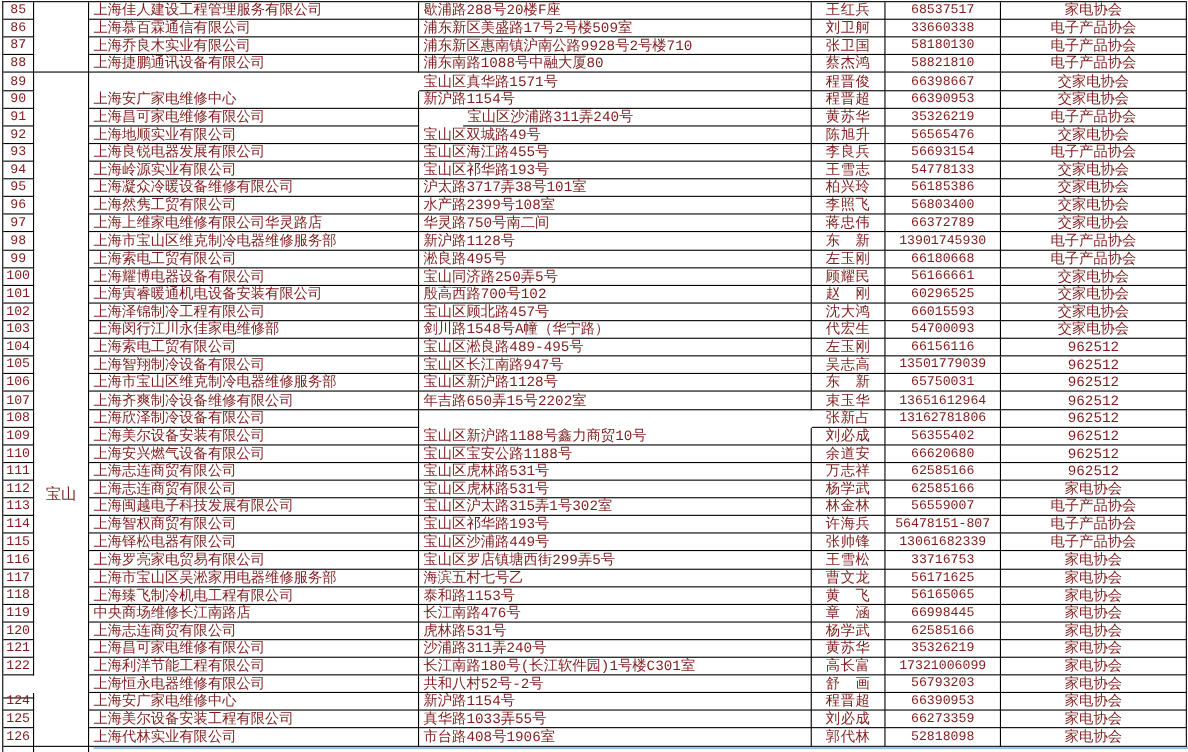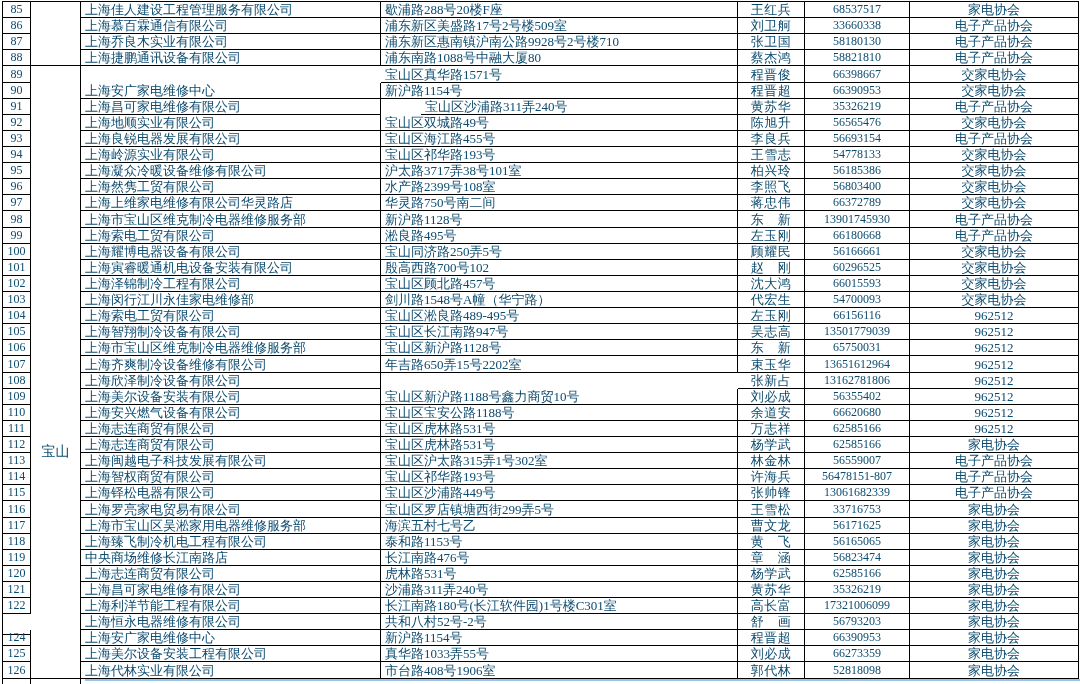--- a/index.html
+++ b/index.html
@@ -1,19 +1,19 @@
 <!DOCTYPE html>
 <html><head>
 <meta charset="utf-8">
 <style>
   * { margin:0; padding:0; box-sizing:border-box; }
   html,body { width:1080px; height:684px; overflow:hidden; background:#fff; }
   .sheet {
     position:relative; width:908px; height:684px; background:#fff;
-    font-family:Liberation Serif, serif; color:#0c4a6e;
+    font-family:Liberation Mono, monospace; color:#7f1d1d;
   }
   #grid {
     position:absolute; left:2px; top:1px;
     display:grid;
     grid-template-columns:28px 50px 300px 357px 67px 105px 169px;
     grid-template-rows:repeat(42,16.12px) 5px;
     border-top:1px solid #000; border-left:1px solid #000;
   }
   .cell {
     border-right:1px solid #000; border-bottom:1px solid #000;
@@ -237,21 +237,21 @@
       <div class="cell c-no" style="grid-area: 34 / 1;">118</div>
       <div class="cell c-company" style="grid-area: 34 / 3;">上海臻飞制冷机电工程有限公司</div>
       <div class="cell c-address" style="grid-area: 34 / 4;">泰和路1153号</div>
       <div class="cell c-contact" style="grid-area: 34 / 5;">黄　飞</div>
       <div class="cell c-phone" style="grid-area: 34 / 6;">56165065</div>
       <div class="cell c-assoc" style="grid-area: 34 / 7;">家电协会</div>
       <div class="cell c-no" style="grid-area: 35 / 1;">119</div>
       <div class="cell c-company" style="grid-area: 35 / 3;">中央商场维修长江南路店</div>
       <div class="cell c-address" style="grid-area: 35 / 4;">长江南路476号</div>
       <div class="cell c-contact" style="grid-area: 35 / 5;">章　涵</div>
-      <div class="cell c-phone" style="grid-area: 35 / 6;">56823474</div>
+      <div class="cell c-phone" style="grid-area: 35 / 6;">66998445</div>
       <div class="cell c-assoc" style="grid-area: 35 / 7;">家电协会</div>
       <div class="cell c-no" style="grid-area: 36 / 1;">120</div>
       <div class="cell c-company" style="grid-area: 36 / 3;">上海志连商贸有限公司</div>
       <div class="cell c-address" style="grid-area: 36 / 4;">虎林路531号</div>
       <div class="cell c-contact" style="grid-area: 36 / 5;">杨学武</div>
       <div class="cell c-phone" style="grid-area: 36 / 6;">62585166</div>
       <div class="cell c-assoc" style="grid-area: 36 / 7;">家电协会</div>
       <div class="cell c-no" style="grid-area: 37 / 1;">121</div>
       <div class="cell c-company" style="grid-area: 37 / 3;">上海昌可家电维修有限公司</div>
       <div class="cell c-address" style="grid-area: 37 / 4;">沙浦路311弄240号</div>

